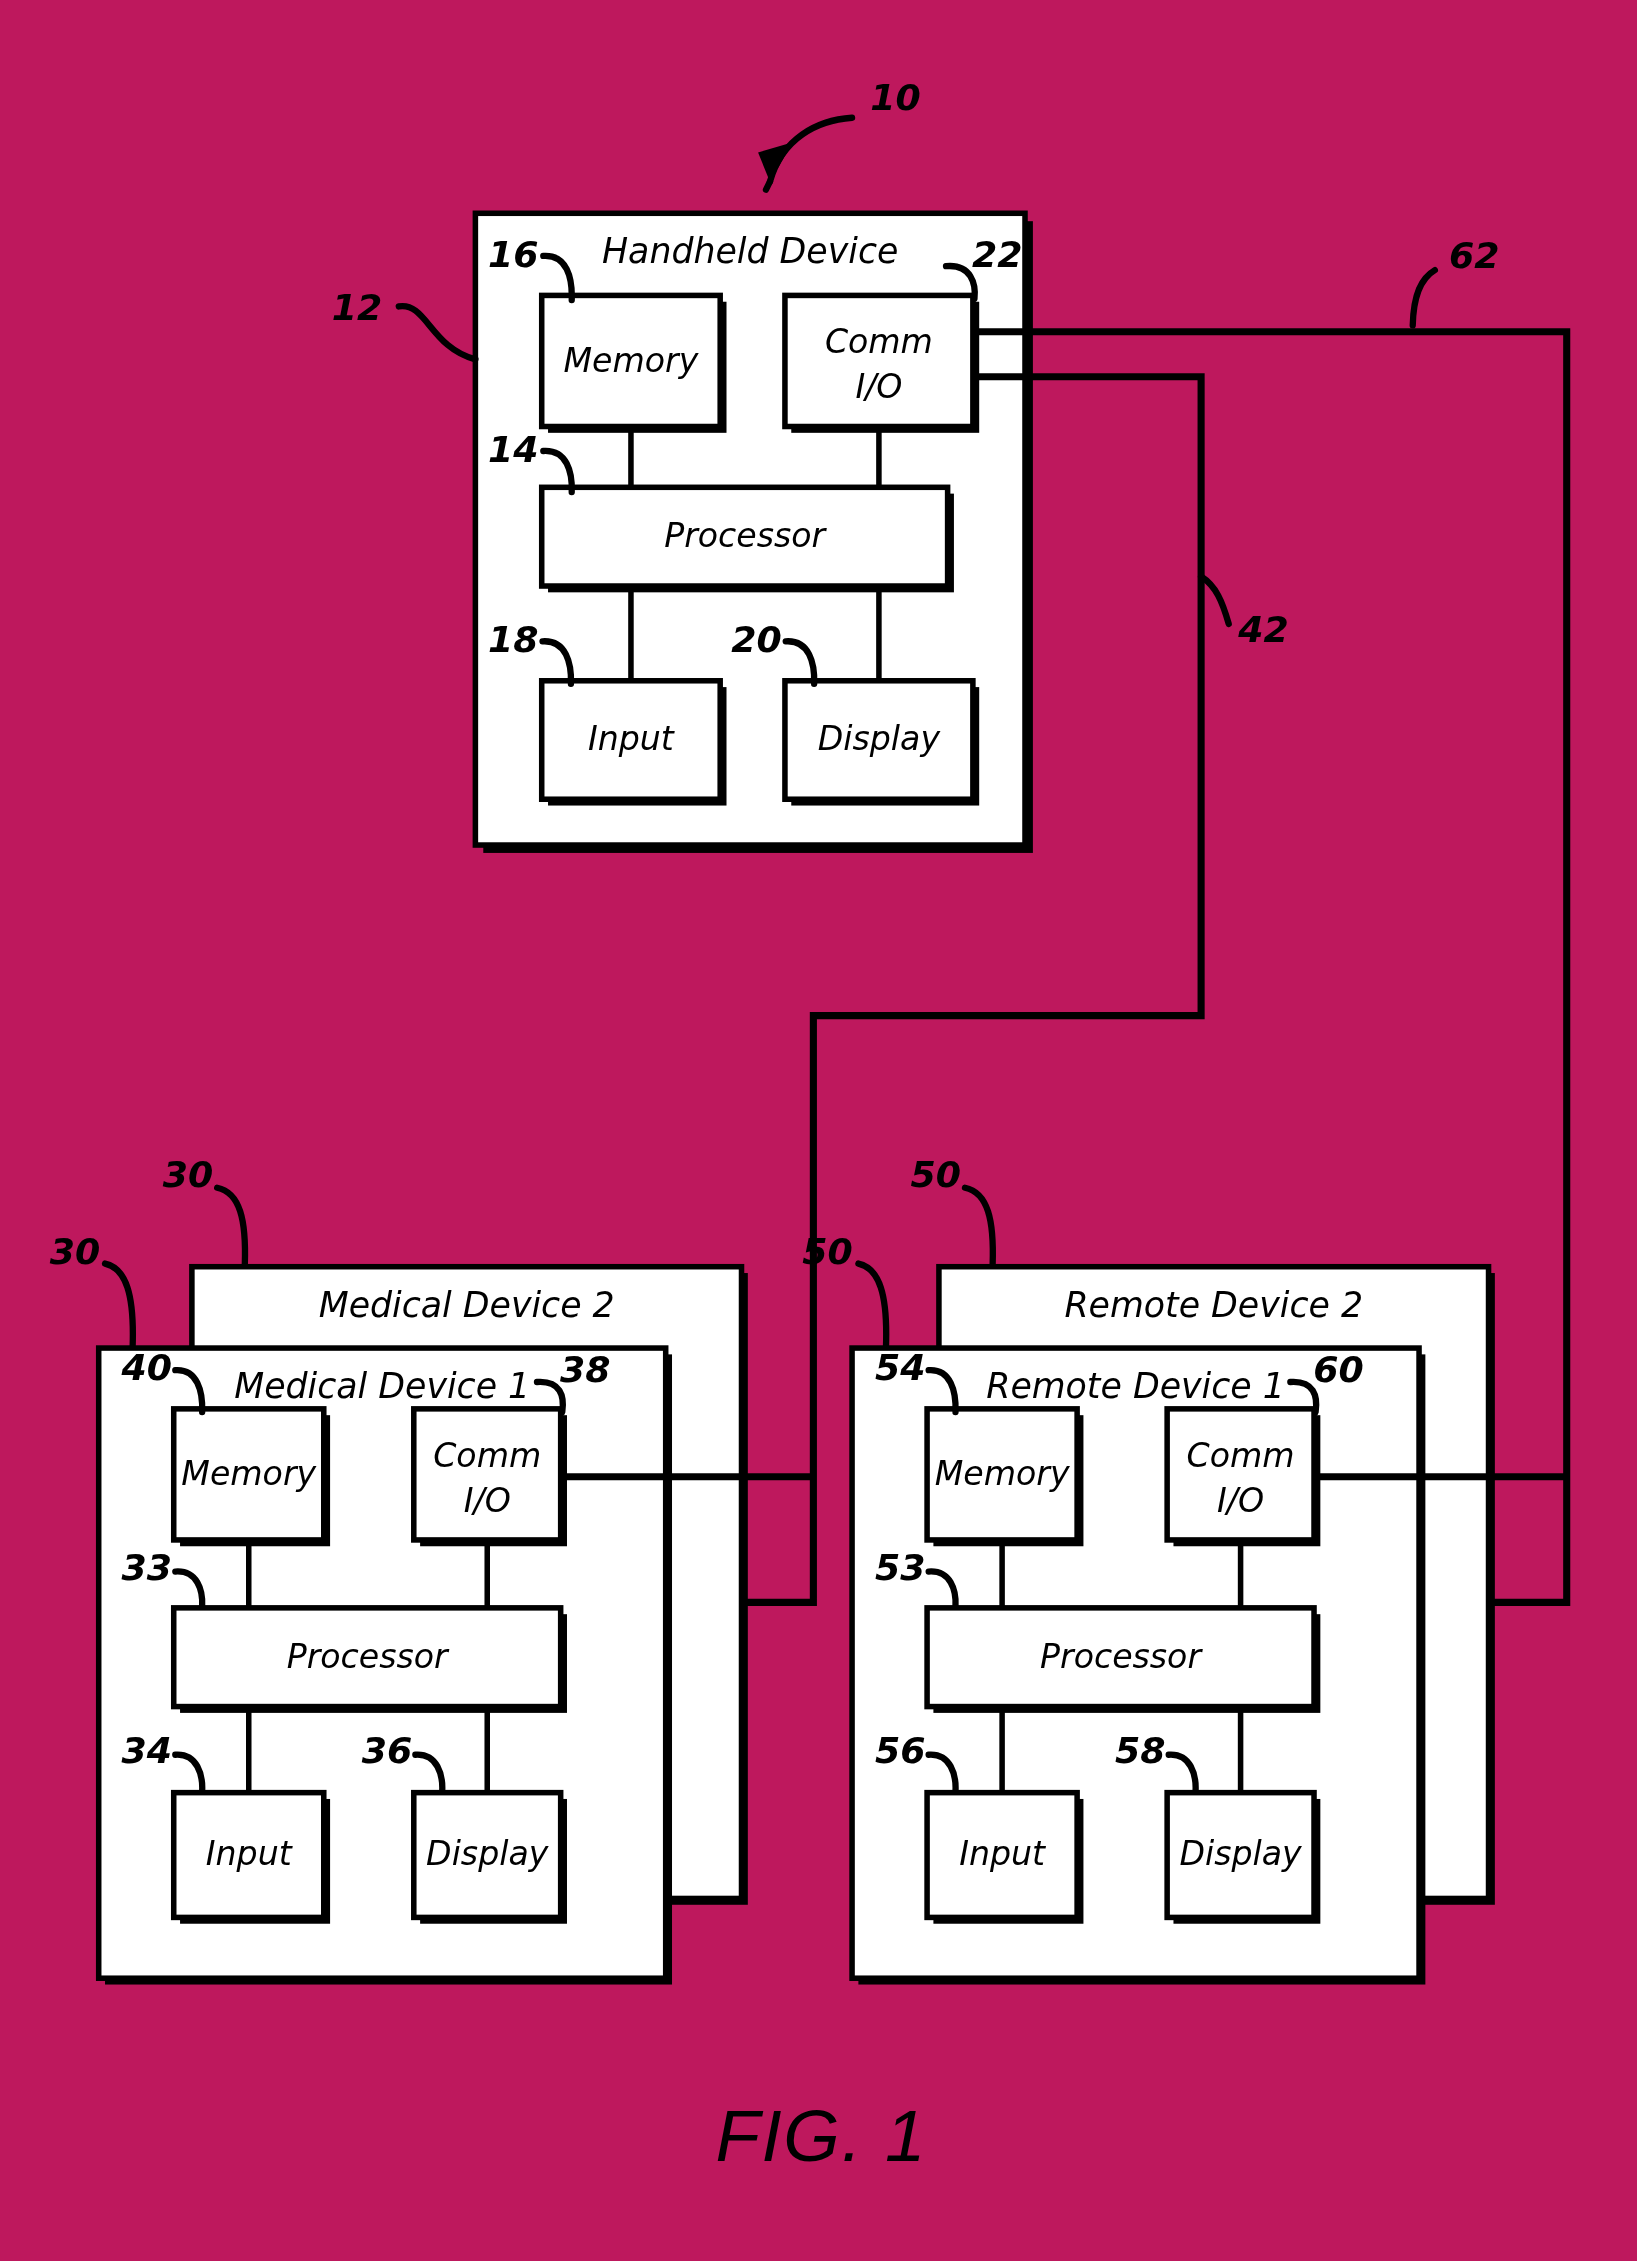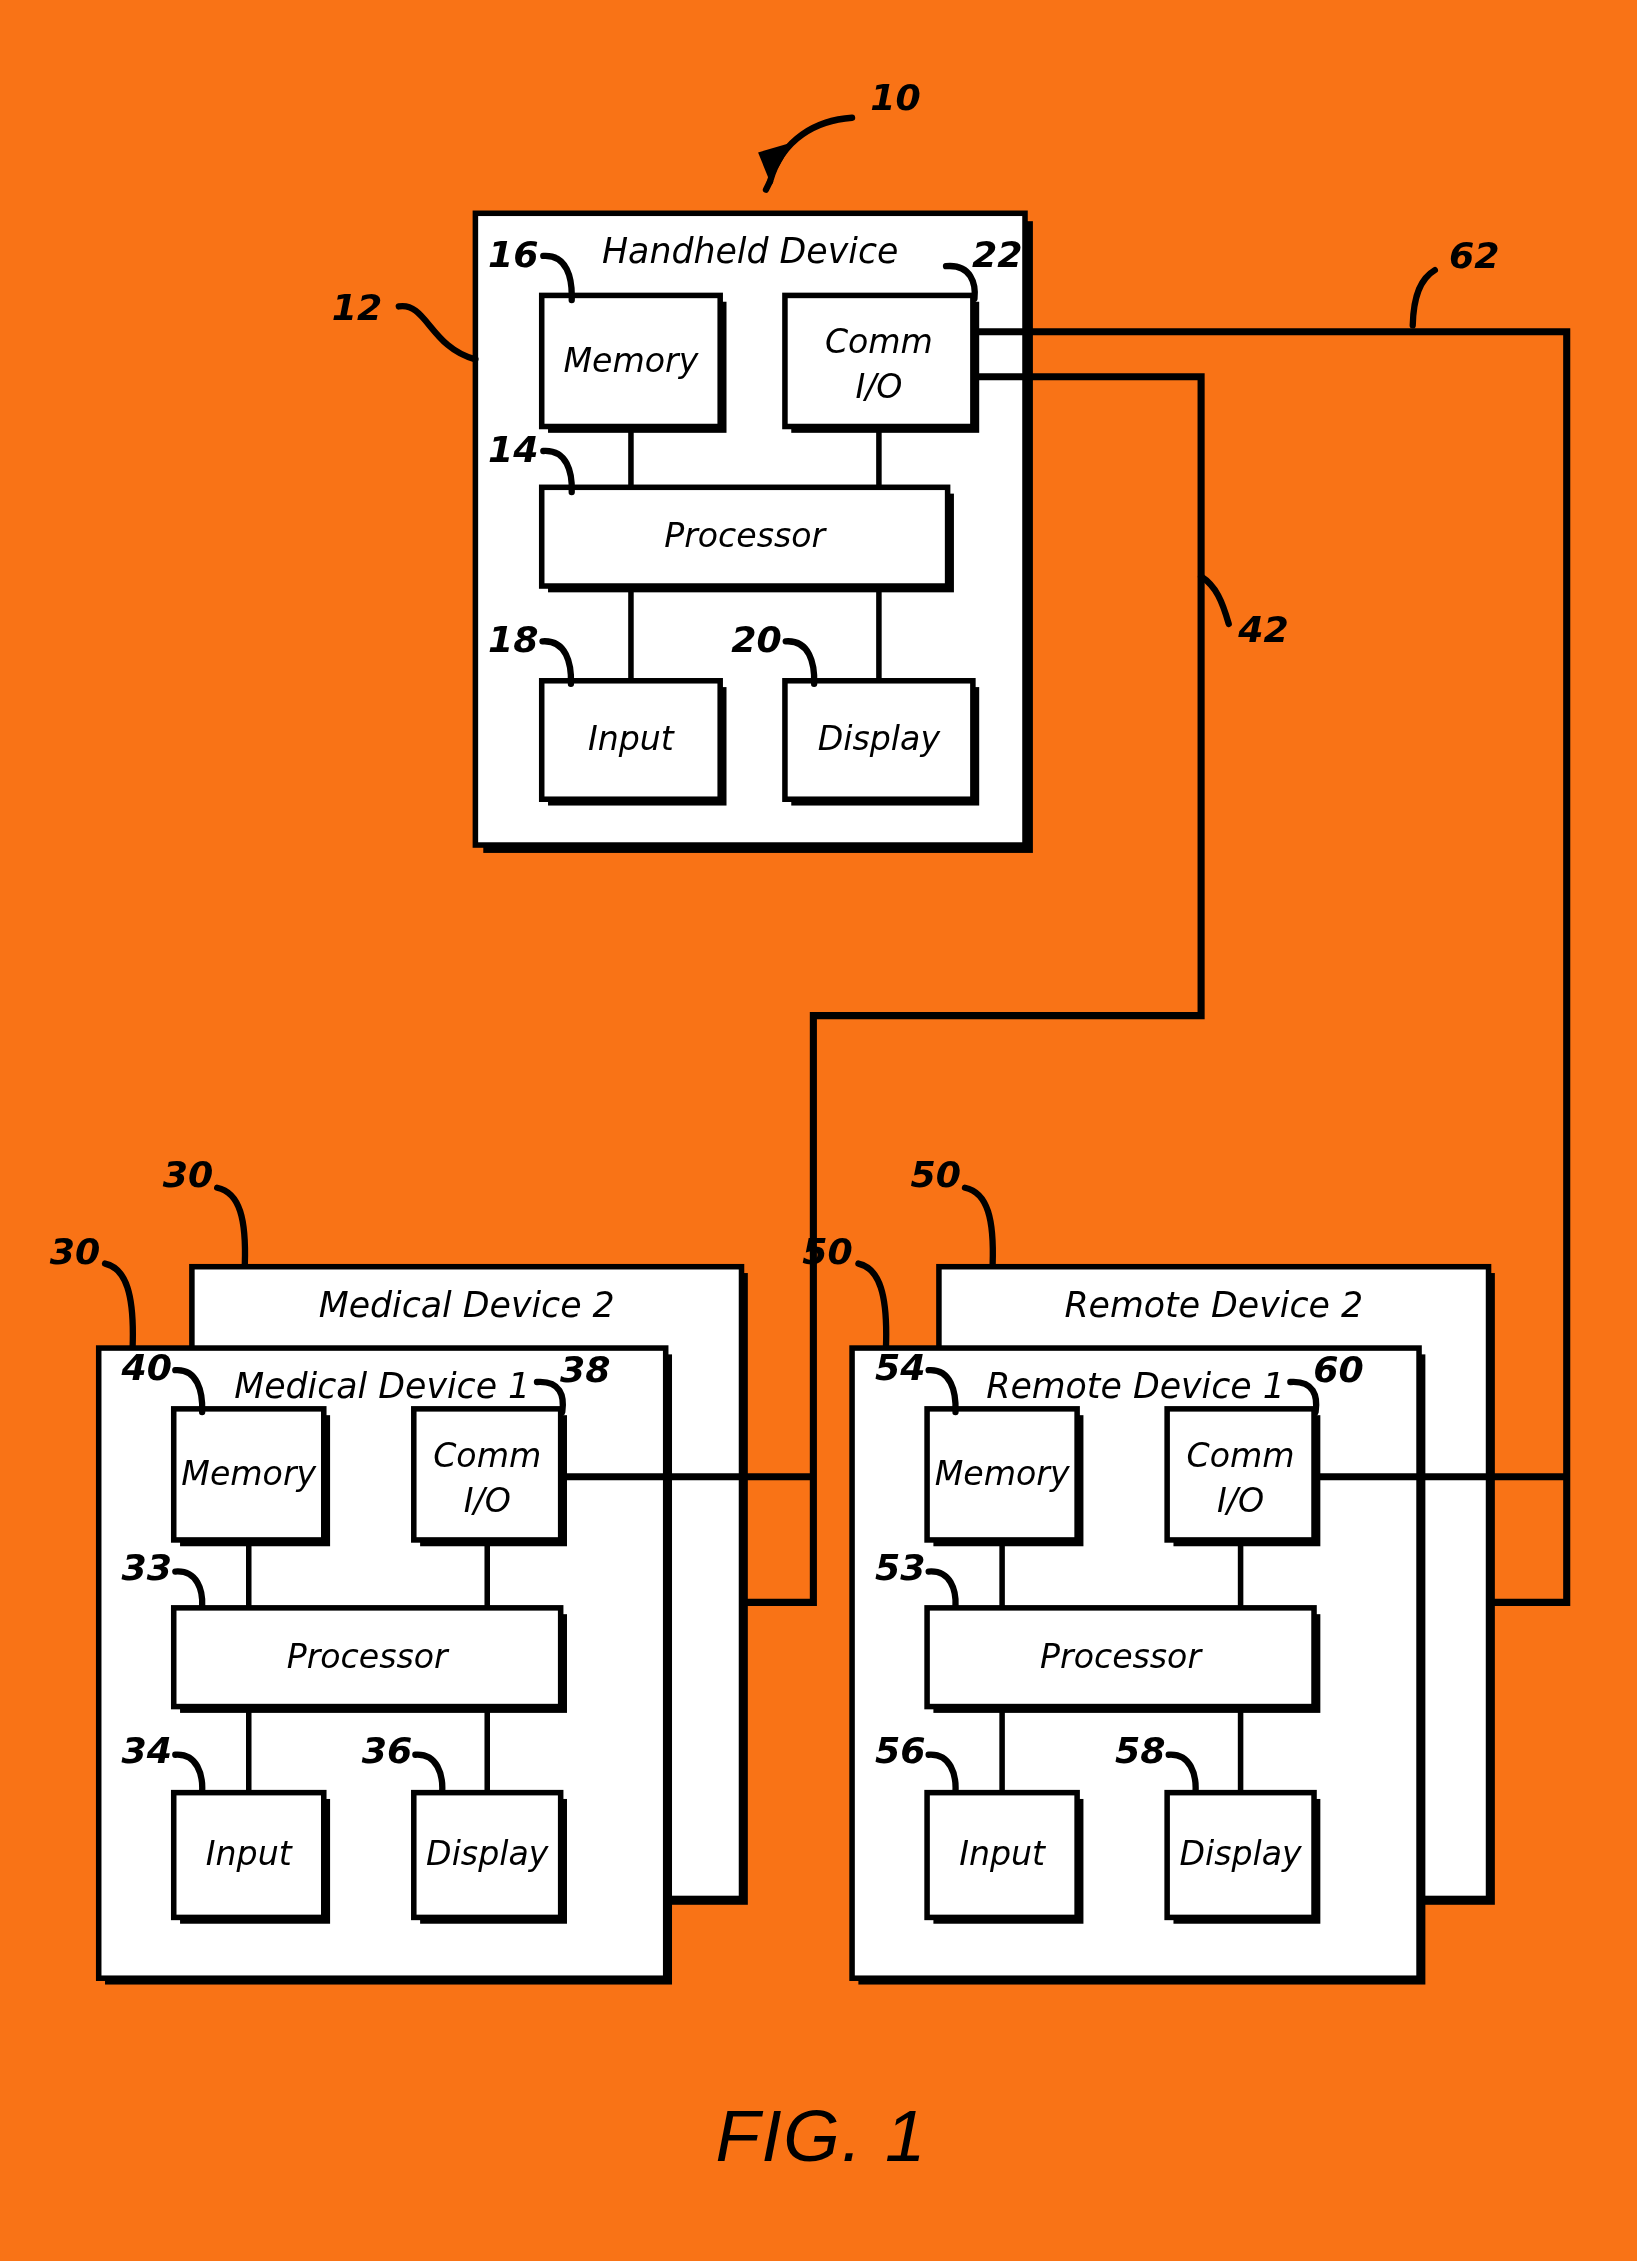--- a/index.html
+++ b/index.html
@@ -7,21 +7,21 @@
     padding: 0;
     background: #ffffff;
   }
   body {
     font-family: "Liberation Sans", sans-serif;
   }
   #figure-root {
     position: relative;
     width: 1637px;
     height: 2261px;
-    background: #f97316;
+    background: #be185d;
     overflow: hidden;
   }
   svg#diagram {
     position: absolute;
     left: 0;
     top: 0;
     width: 1637px;
     height: 2261px;
     display: block;
   }

